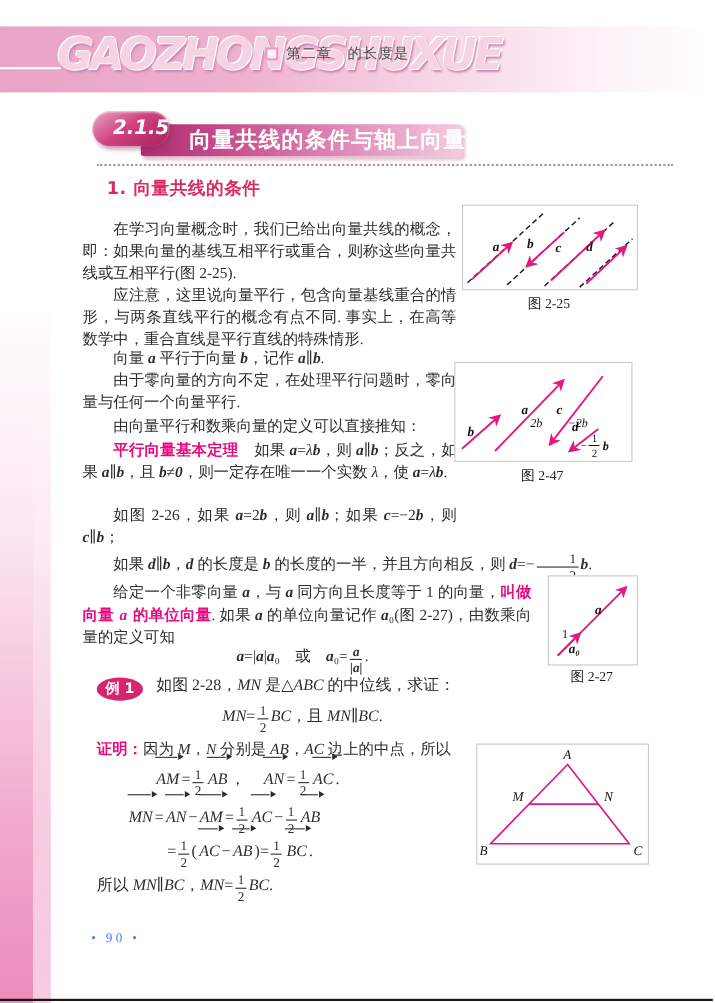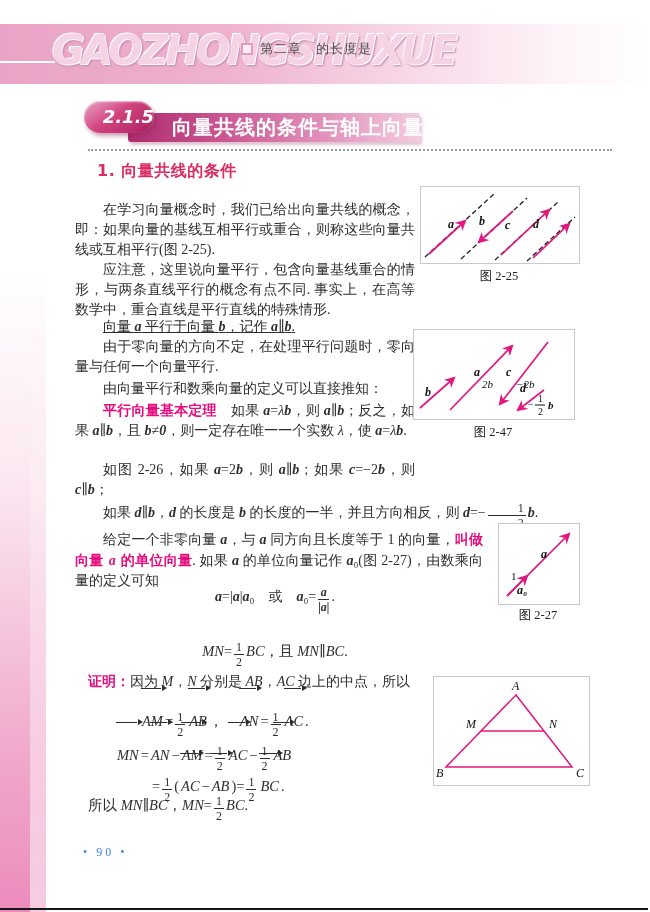--- a/index.html
+++ b/index.html
@@ -33,21 +33,21 @@
   .para{position:absolute;left:75px;width:340px;font-size:14px;line-height:20px;text-align:justify;}
   .ind{text-indent:2em;}
   .it{font-style:italic;}
   .bi{font-style:italic;font-weight:bold;}
   .mag{color:#e60c7f;font-weight:bold;font-family:"DejaVu Sans",sans-serif;}
   .magbi{color:#e60c7f;font-weight:bold;font-style:italic;}
   .frac{display:inline-block;vertical-align:-0.8em;text-align:center;margin:0 2px;font-size:12px;line-height:1.05;}
   .frac .fn{display:block;padding:0 2px;border-bottom:1px solid #2d2d2d;}
   .frac .fd{display:block;padding-top:1px;}
   .frac.fi .fn,.frac.fi .fd{font-style:italic;font-weight:bold;}
-  .vec{position:relative;font-style:italic;display:inline-block;padding:16px 2px;}
+  .vec{position:relative;font-style:italic;display:inline-block;padding:4px 2px;}
   .vec::before{content:"";position:absolute;left:1px;right:4px;top:-2px;border-top:1px solid #2d2d2d;}
   .vec::after{content:"";position:absolute;right:-2px;top:-5px;border-top:3px solid transparent;
               border-bottom:3px solid transparent;border-left:5px solid #2d2d2d;}
   .eqline{position:absolute;font-size:14.5px;line-height:30px;white-space:nowrap;}
   .example-badge{display:inline-block;width:42px;height:21px;border-radius:50%;background:#d6246e;
       color:#fff;font-family:"DejaVu Sans",sans-serif;font-size:13px;font-weight:bold;
       text-align:center;line-height:21px;margin-right:12px;vertical-align:-3px;}
   
   .figbox{position:absolute;background:#fff;border:1px solid #c9c9c9;}
   .figcap{position:absolute;font-size:12.5px;color:#222;text-align:center;}
@@ -73,29 +73,32 @@
 
   <div class="sec-bar">向量共线的条件与轴上向量坐标运算</div>
   <div class="sec-badge">2.1.5</div>
   <div class="dotline"></div>
 
   <div class="h1">1. 向量共线的条件</div>
 
   <p class="para ind" style="top:186px;">在学习向量概念时，我们已给出向量共线的概念，即：</p>
   <p class="para ind" style="top:206px;">如果向量的基线互相平行或重合，则称这些向量共线或互相平行(图 2-25).</p>
   <p class="para ind" style="top:246px;">应注意，这里说向量平行，包含向量基线重合的情形，与两条直线平行的概念有点不同. 事实上，在高等数学中，重合直线是平行直线的特殊情形.</p>
-  <p class="para ind" style="top:303px;text-decoration:underline;"><span>向量 </span><span class="bi">a</span><span> 平行于向量 </span><span class="bi">b</span><span>，记作 </span><span class="bi">a</span><span class="it">∥</span><span class="bi">b</span><span>.</span></p>
+  <p class="para ind" style="top:303px;"><span>向量 </span><span class="bi">a</span><span> 平行于向量 </span><span class="bi">b</span><span>，记作 </span><span class="bi">a</span><span class="it">∥</span><span class="bi">b</span><span>.</span></p>
   <p class="para ind" style="top:323px;">由于零向量的方向不定，在处理平行问题时，零向量与任何一个向量平行.</p>
   <p class="para ind" style="top:365px;">由向量平行和数乘向量的定义可以直接推知：</p>
   <p class="para ind" style="top:386px;"><span class="mag">平行向量基本定理</span><span>　如果 </span><span class="bi">a</span><span>=</span><span class="it">λ</span><span class="bi">b</span><span>，则 </span><span class="bi">a</span><span class="it">∥</span><span class="bi">b</span><span>；反之，如果 </span><span class="bi">a</span><span class="it">∥</span><span class="bi">b</span><span>，且 </span><span class="bi">b</span><span>≠</span><span class="bi">0</span><span>，则一定存在唯一一个实数 </span><span class="it">λ</span><span>，使 </span><span class="bi">a</span><span>=</span><span class="it">λ</span><span class="bi">b</span><span>.</span></p>
   <p class="para ind" style="top:446px;"><span>如图 2-26，如果 </span><span class="bi">a</span><span>=2</span><span class="bi">b</span><span>，则 </span><span class="bi">a</span><span class="it">∥</span><span class="bi">b</span><span>；如果 </span><span class="bi">c</span><span>=−2</span><span class="bi">b</span><span>，则 </span><span class="bi">c</span><span class="it">∥</span><span class="bi">b</span><span>；</span></p>
   <p class="para ind" style="top:488px;width:537px;white-space:nowrap;text-align:left;"><span>如果 </span><span class="bi">d</span><span class="it">∥</span><span class="bi">b</span><span>，</span><span class="bi">d</span><span> 的长度是 </span><span class="bi">b</span><span> 的长度的一半，并且方向相反，则 </span><span class="bi">d</span><span>=−</span><span class="frac"><span class="fn">1</span><span class="fd">2</span></span><span class="bi">b</span><span>.</span></p>
   <p class="para ind" style="top:515px;width:408px;"><span>给定一个非零向量 </span><span class="bi">a</span><span>，与 </span><span class="bi">a</span><span> 同方向且长度等于 1 的向量，</span><span class="mag">叫做向量 </span><span class="magbi">a</span><span class="mag"> 的单位向量</span><span>. 如果 </span><span class="bi">a</span><span> 的单位向量记作 </span><span class="bi">a</span><span>₀(图 2-27)，由数乘向量的定义可知</span></p>
   <p class="para" style="top:572px;width:400px;text-align:center;text-indent:0;"><span class="bi">a</span><span>=|</span><span class="bi">a</span><span>|</span><span class="bi">a</span><span>₀　或　</span><span class="bi">a</span><span>₀=</span><span class="frac fi"><span class="fn">a</span><span class="fd">|a|</span></span><span>.</span></p>
 
+  <div class="eqline" style="top:608px;left:88px;">
+    <span class="example-badge">例 1</span><span><span>如图 2-28，</span><span class="it">MN</span><span> 是△</span><span class="it">ABC</span><span> 的中位线，求证：</span></span>
+  </div>
   <div class="eqline" style="top:636px;left:75px;width:400px;text-align:center;"><span class="it">MN</span><span>=</span><span class="frac"><span class="fn">1</span><span class="fd">2</span></span><span class="it">BC</span><span>，且 </span><span class="it">MN</span><span class="it">∥</span><span class="it">BC</span><span>.</span></div>
 
   <div class="eqline" style="top:666px;left:88px;font-size:14px;">
     <span class="mag">证明：</span><span><span>因为 </span><span class="it">M</span><span>，</span><span class="it">N</span><span> 分别是 </span><span class="it">AB</span><span>，</span><span class="it">AC</span><span> 边上的中点，所以</span></span>
   </div>
   <div class="eqline" style="top:690px;left:140px;"><span class="vec">AM</span><span>=</span><span class="frac"><span class="fn">1</span><span class="fd">2</span></span><span class="vec">AB</span><span>，　</span><span class="vec">AN</span><span>=</span><span class="frac"><span class="fn">1</span><span class="fd">2</span></span><span class="vec">AC</span><span>.</span></div>
   <div class="eqline" style="top:724px;left:115px;"><span class="vec">MN</span><span>=</span><span class="vec">AN</span><span>−</span><span class="vec">AM</span><span>=</span><span class="frac"><span class="fn">1</span><span class="fd">2</span></span><span class="vec">AC</span><span>−</span><span class="frac"><span class="fn">1</span><span class="fd">2</span></span><span class="vec">AB</span></div>
   <div class="eqline" style="top:755px;left:152px;"><span>=</span><span class="frac"><span class="fn">1</span><span class="fd">2</span></span><span>(</span><span class="vec">AC</span><span>−</span><span class="vec">AB</span><span>)=</span><span class="frac"><span class="fn">1</span><span class="fd">2</span></span><span class="vec">BC</span><span>.</span></div>
   <div class="eqline" style="top:790px;left:88px;"><span>所以 </span><span class="it">MN</span><span class="it">∥</span><span class="it">BC</span><span>，</span><span class="it">MN</span><span>=</span><span class="frac"><span class="fn">1</span><span class="fd">2</span></span><span class="it">BC</span><span>.</span></div>
 

